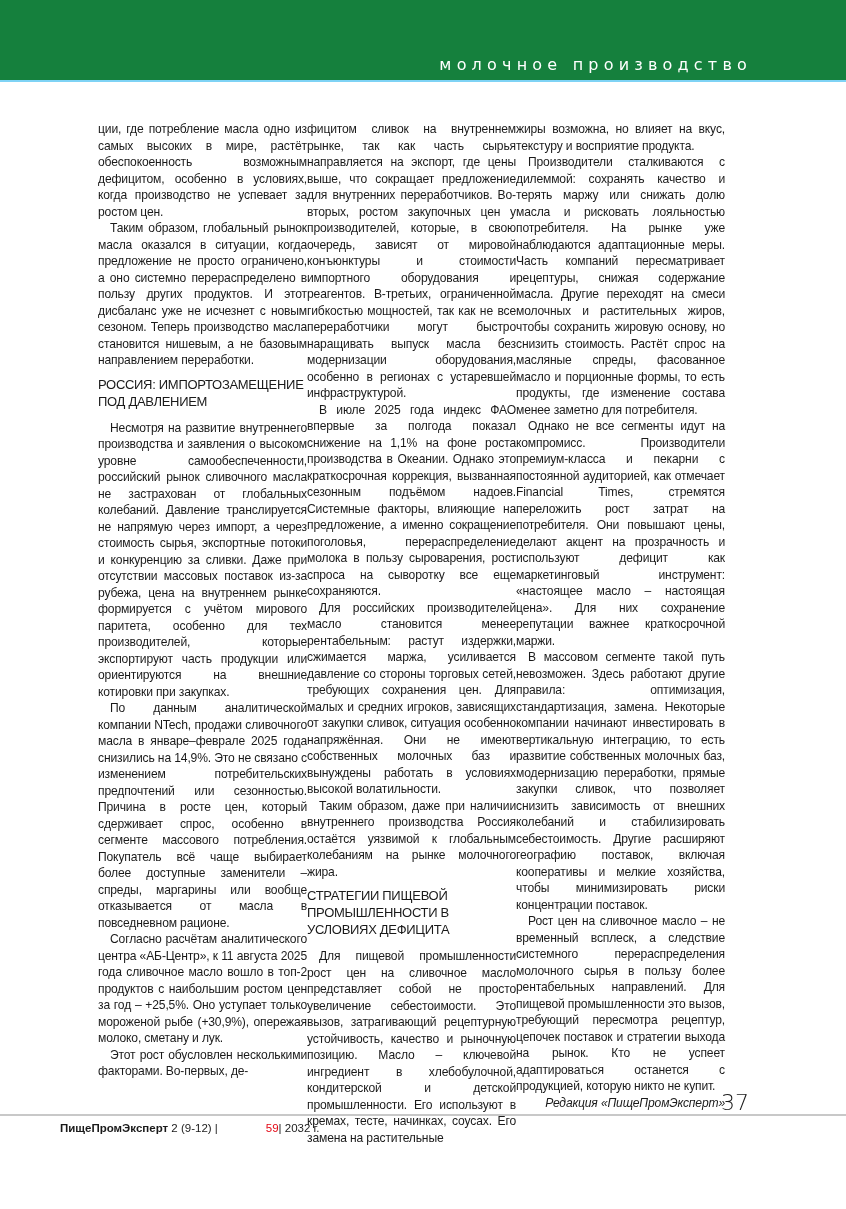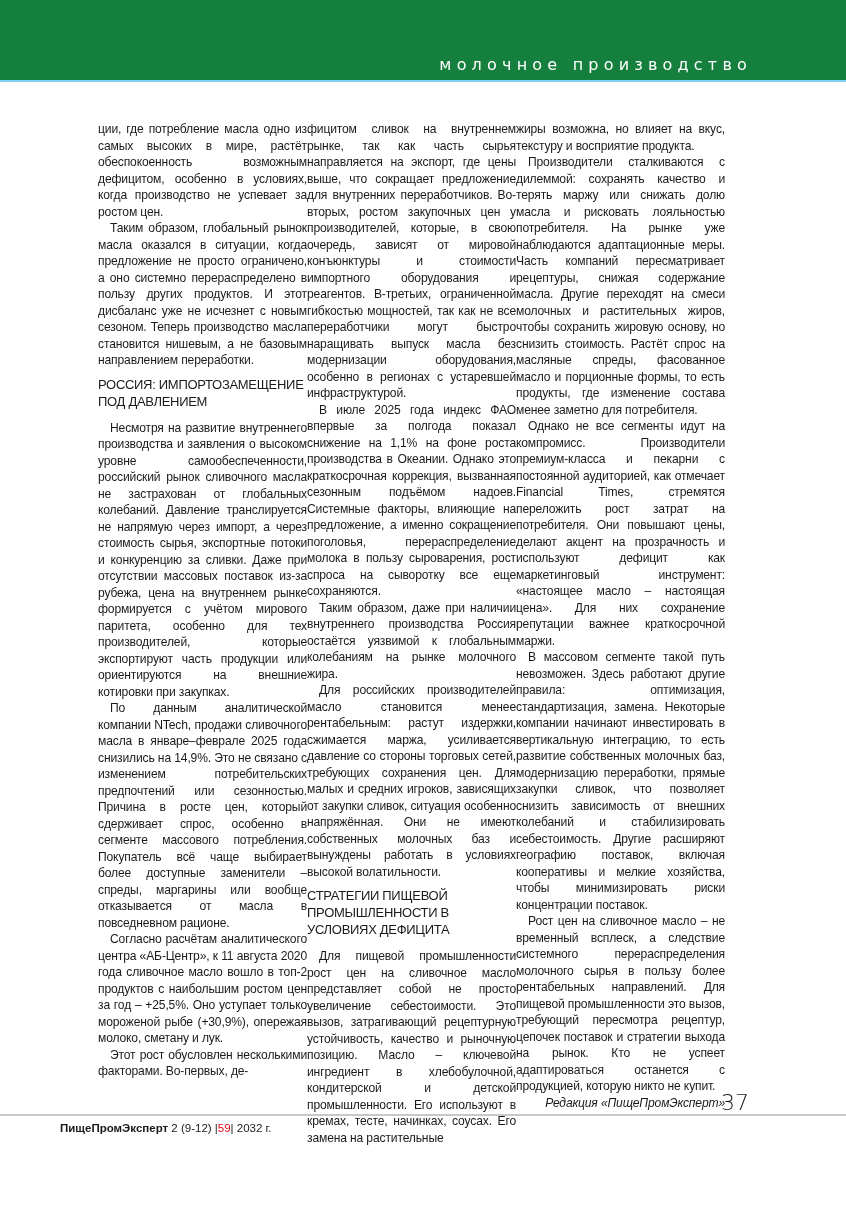--- a/index.html
+++ b/index.html
@@ -55,38 +55,38 @@
   <div class="section-title">молочное производство</div>
 </div>
 
 <div class="columns">
   <div class="col">
       <p class="noindent">ции, где потребление масла одно из самых высоких в мире, растёт обеспокоенность возможным дефицитом, особенно в условиях, когда производство не успевает за ростом цен.</p>
       <p>Таким образом, глобальный рынок масла оказался в ситуации, когда предложение не просто ограничено, а оно системно перераспределено в пользу других продуктов. И этот дисбаланс уже не исчезнет с новым сезоном. Теперь производство масла становится нишевым, а не базовым направлением переработки.</p>
       <h2>РОССИЯ: ИМПОРТОЗАМЕЩЕНИЕ ПОД ДАВЛЕНИЕМ</h2>
       <p>Несмотря на развитие внутреннего производства и заявления о высоком уровне самообеспеченности, российский рынок сливочного масла не застрахован от глобальных колебаний. Давление транслируется не напрямую через импорт, а через стоимость сырья, экспортные потоки и конкуренцию за сливки. Даже при отсутствии массовых поставок из-за рубежа, цена на внутреннем рынке формируется с учётом мирового паритета, особенно для тех производителей, которые экспортируют часть продукции или ориентируются на внешние котировки при закупках.</p>
       <p>По данным аналитической компании NTech, продажи сливочного масла в январе–феврале 2025 года снизились на 14,9%. Это не связано с изменением потребительских предпочтений или сезонностью. Причина в росте цен, который сдерживает спрос, особенно в сегменте массового потребления. Покупатель всё чаще выбирает более доступные заменители – спреды, маргарины или вообще отказывается от масла в повседневном рационе.</p>
-      <p>Согласно расчётам аналитического центра «АБ-Центр», к 11 августа 2020 года сливочное масло вошло в топ-2 продуктов с наибольшим ростом цен за год – +25,5%. Оно уступает только мороженой рыбе (+30,9%), опережая молоко, сметану и лук.</p>
+      <p>Согласно расчётам аналитического центра «АБ-Центр», к 11 августа 2025 года сливочное масло вошло в топ-2 продуктов с наибольшим ростом цен за год – +25,5%. Оно уступает только мороженой рыбе (+30,9%), опережая молоко, сметану и лук.</p>
       <p>Этот рост обусловлен несколькими факторами. Во-первых, де-</p>
     </div>
   <div class="col">
       <p class="noindent">фицитом сливок на внутреннем рынке, так как часть сырья направляется на экспорт, где цены выше, что сокращает предложение для внутренних переработчиков. Во-вторых, ростом закупочных цен у производителей, которые, в свою очередь, зависят от мировой конъюнктуры и стоимости импортного оборудования и реагентов. В-третьих, ограниченной гибкостью мощностей, так как не все переработчики могут быстро наращивать выпуск масла без модернизации оборудования, особенно в регионах с устаревшей инфраструктурой.</p>
       <p>В июле 2025 года индекс ФАО впервые за полгода показал снижение на 1,1% на фоне роста производства в Океании. Однако это краткосрочная коррекция, вызванная сезонным подъёмом надоев. Системные факторы, влияющие на предложение, а именно сокращение поголовья, перераспределение молока в пользу сыроварения, рост спроса на сыворотку все еще сохраняются.</p>
+      <p>Для российских производителей масло становится менее рентабельным: растут издержки, сжимается маржа, усиливается давление со стороны торговых сетей, требующих сохранения цен. Для малых и средних игроков, зависящих от закупки сливок, ситуация особенно напряжённая. Они не имеют собственных молочных баз и вынуждены работать в условиях высокой волатильности.</p>
       <p>Таким образом, даже при наличии внутреннего производства Россия остаётся уязвимой к глобальным колебаниям на рынке молочного жира.</p>
-      <p>Для российских производителей масло становится менее рентабельным: растут издержки, сжимается маржа, усиливается давление со стороны торговых сетей, требующих сохранения цен. Для малых и средних игроков, зависящих от закупки сливок, ситуация особенно напряжённая. Они не имеют собственных молочных баз и вынуждены работать в условиях высокой волатильности.</p>
       <h2>СТРАТЕГИИ ПИЩЕВОЙ ПРОМЫШЛЕННОСТИ В УСЛОВИЯХ ДЕФИЦИТА</h2>
       <p>Для пищевой промышленности рост цен на сливочное масло представляет собой не просто увеличение себестоимости. Это вызов, затрагивающий рецептурную устойчивость, качество и рыночную позицию. Масло – ключевой ингредиент в хлебобулочной, кондитерской и детской промышленности. Его используют в кремах, тесте, начинках, соусах. Его замена на растительные</p>
     </div>
   <div class="col">
       <p class="noindent">жиры возможна, но влияет на вкус, текстуру и восприятие продукта.</p>
       <p>Производители сталкиваются с дилеммой: сохранять качество и терять маржу или снижать долю масла и рисковать лояльностью потребителя. На рынке уже наблюдаются адаптационные меры. Часть компаний пересматривает рецептуры, снижая содержание масла. Другие переходят на смеси молочных и растительных жиров, чтобы сохранить жировую основу, но снизить стоимость. Растёт спрос на масляные спреды, фасованное масло и порционные формы, то есть продукты, где изменение состава менее заметно для потребителя.</p>
       <p>Однако не все сегменты идут на компромисс. Производители премиум-класса и пекарни с постоянной аудиторией, как отмечает Financial Times, стремятся переложить рост затрат на потребителя. Они повышают цены, делают акцент на прозрачность и используют дефицит как маркетинговый инструмент: «настоящее масло – настоящая цена». Для них сохранение репутации важнее краткосрочной маржи.</p>
       <p>В массовом сегменте такой путь невозможен. Здесь работают другие правила: оптимизация, стандартизация, замена. Некоторые компании начинают инвестировать в вертикальную интеграцию, то есть развитие собственных молочных баз, модернизацию переработки, прямые закупки сливок, что позволяет снизить зависимость от внешних колебаний и стабилизировать себестоимость. Другие расширяют географию поставок, включая кооперативы и мелкие хозяйства, чтобы минимизировать риски концентрации поставок.</p>
       <p>Рост цен на сливочное масло – не временный всплеск, а следствие системного перераспределения молочного сырья в пользу более рентабельных направлений. Для пищевой промышленности это вызов, требующий пересмотра рецептур, цепочек поставок и стратегии выхода на рынок. Кто не успеет адаптироваться останется с продукцией, которую никто не купит.</p>
       <p class="signature">Редакция «ПищеПромЭксперт»</p>
     </div>
 </div>
 
 <div class="footer-rule"></div>
 <div class="footer-left">
-  <span class="brand">ПищеПромЭксперт</span><span> 2 (9-12) |</span><span class="issue-red" style="color: rgb(227, 6, 19);">59</span><span>| 2032 г.</span>
+  <span class="brand">ПищеПромЭксперт</span><span> 2 (9-12) |</span><span class="issue-red" style="color: rgb(227, 6, 19); padding-left: 48px;">59</span><span>| 2032 г.</span>
 </div>
 <div class="page-number">37</div>
 
 </body></html>

